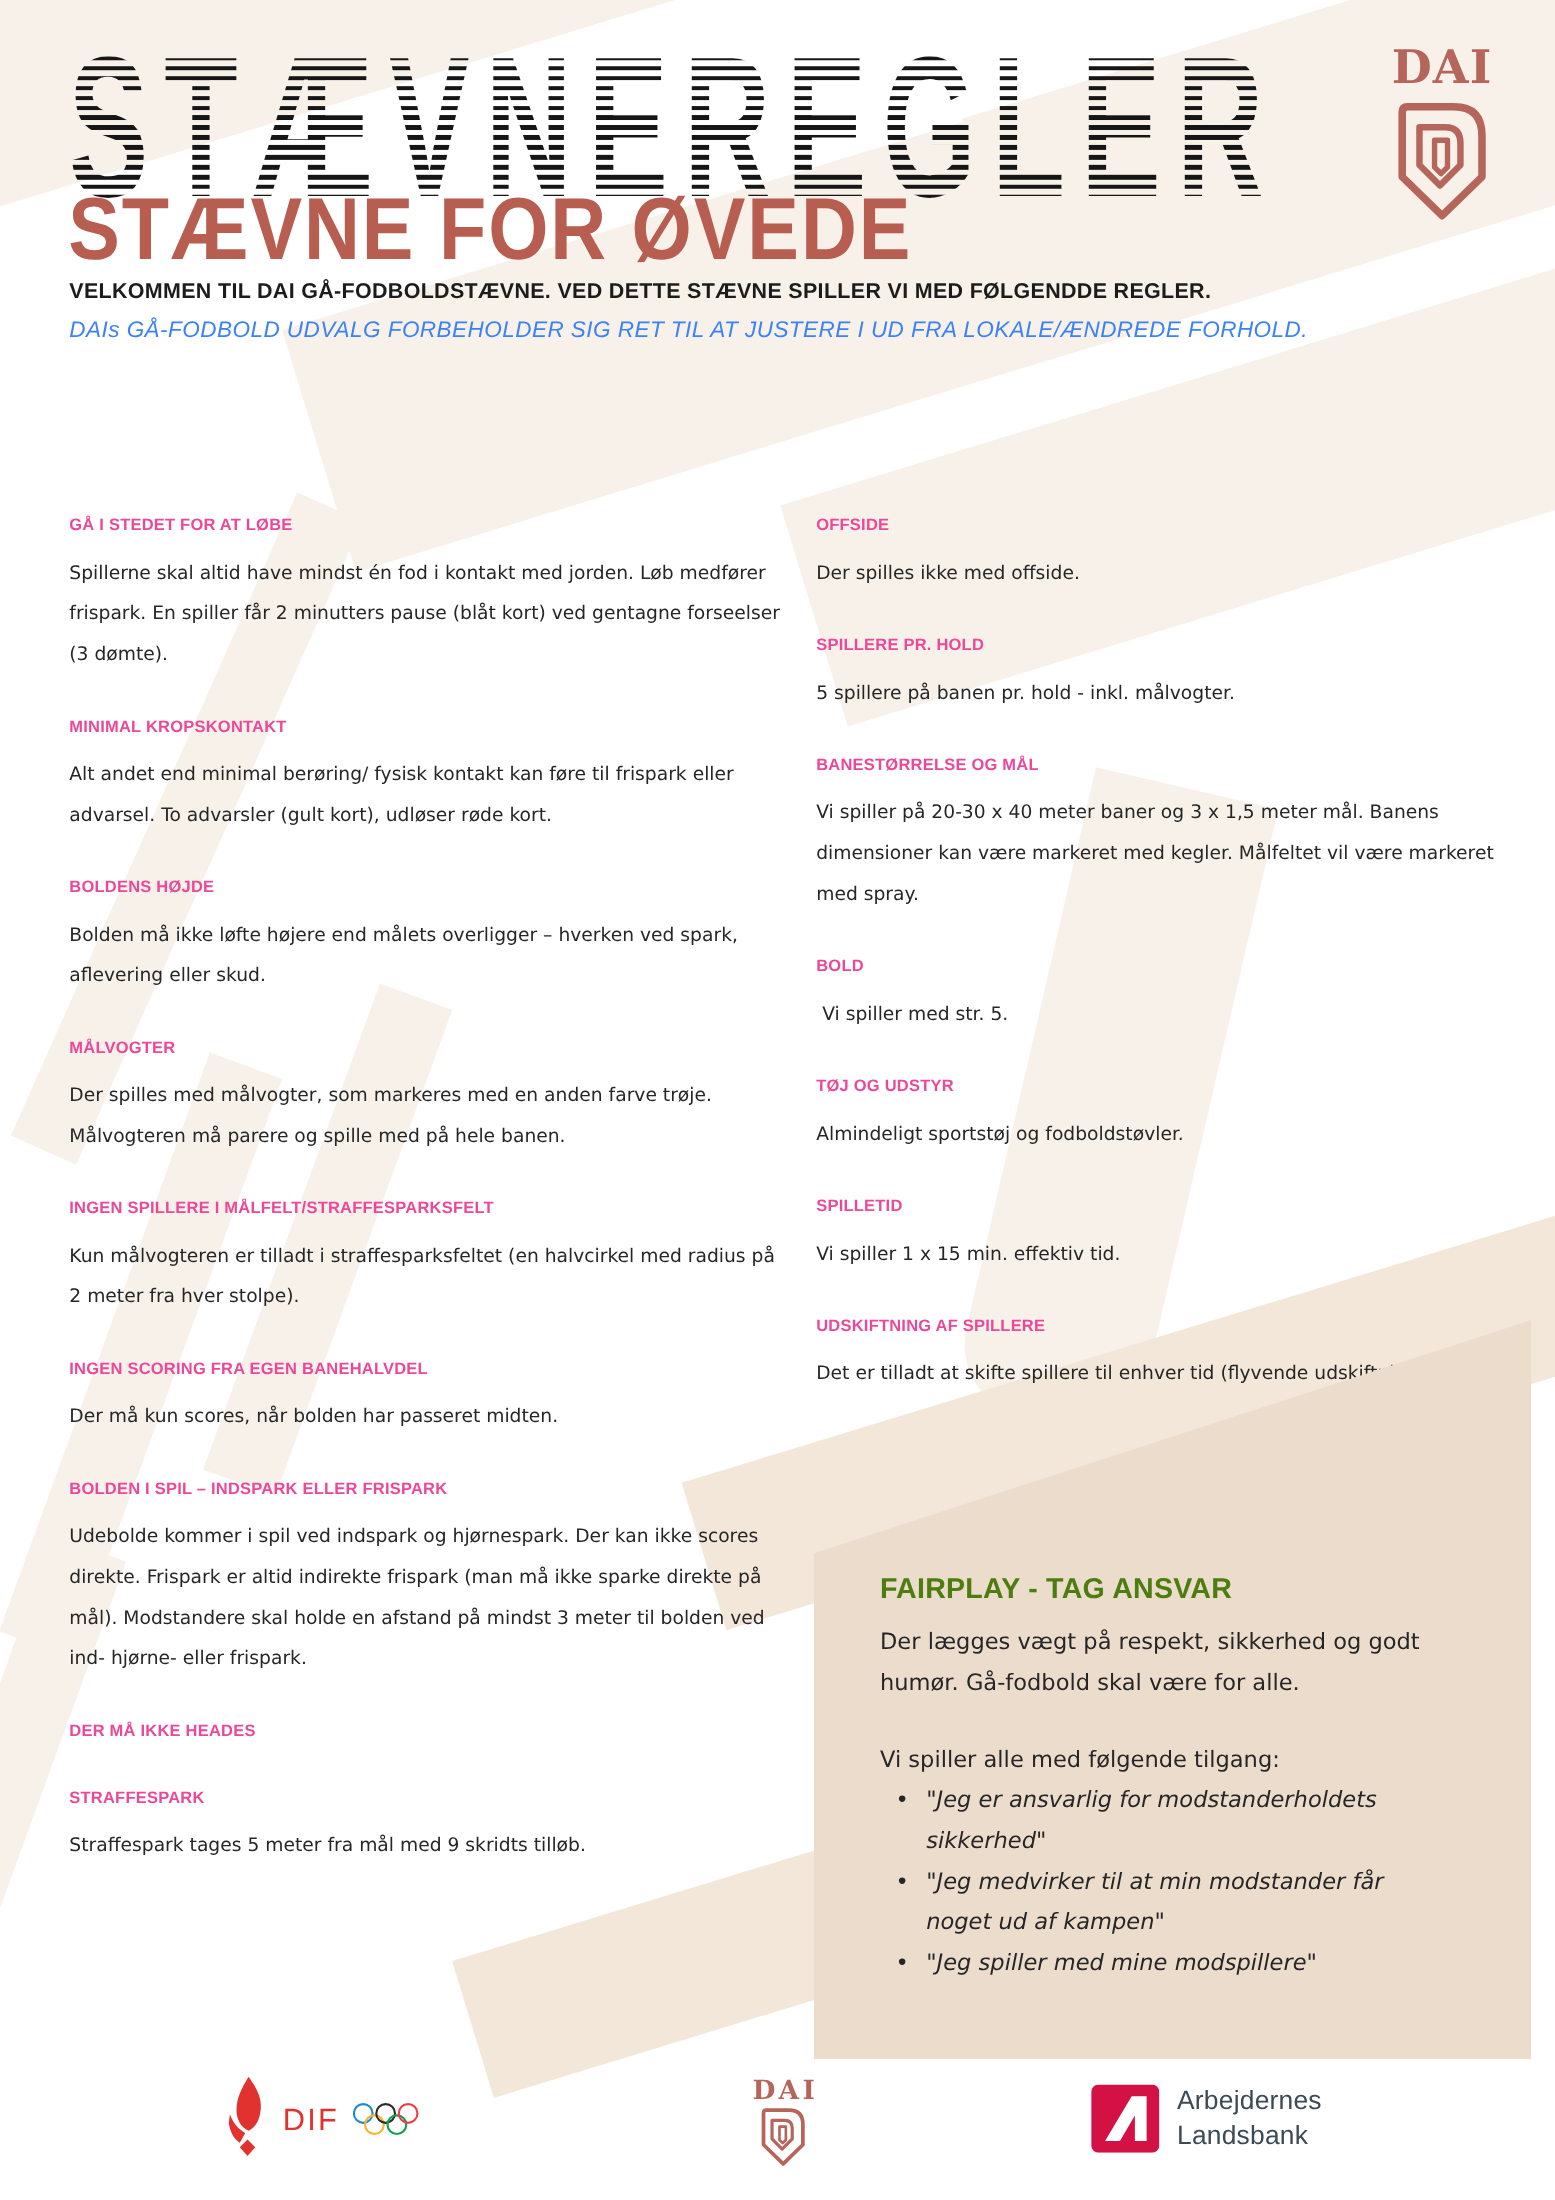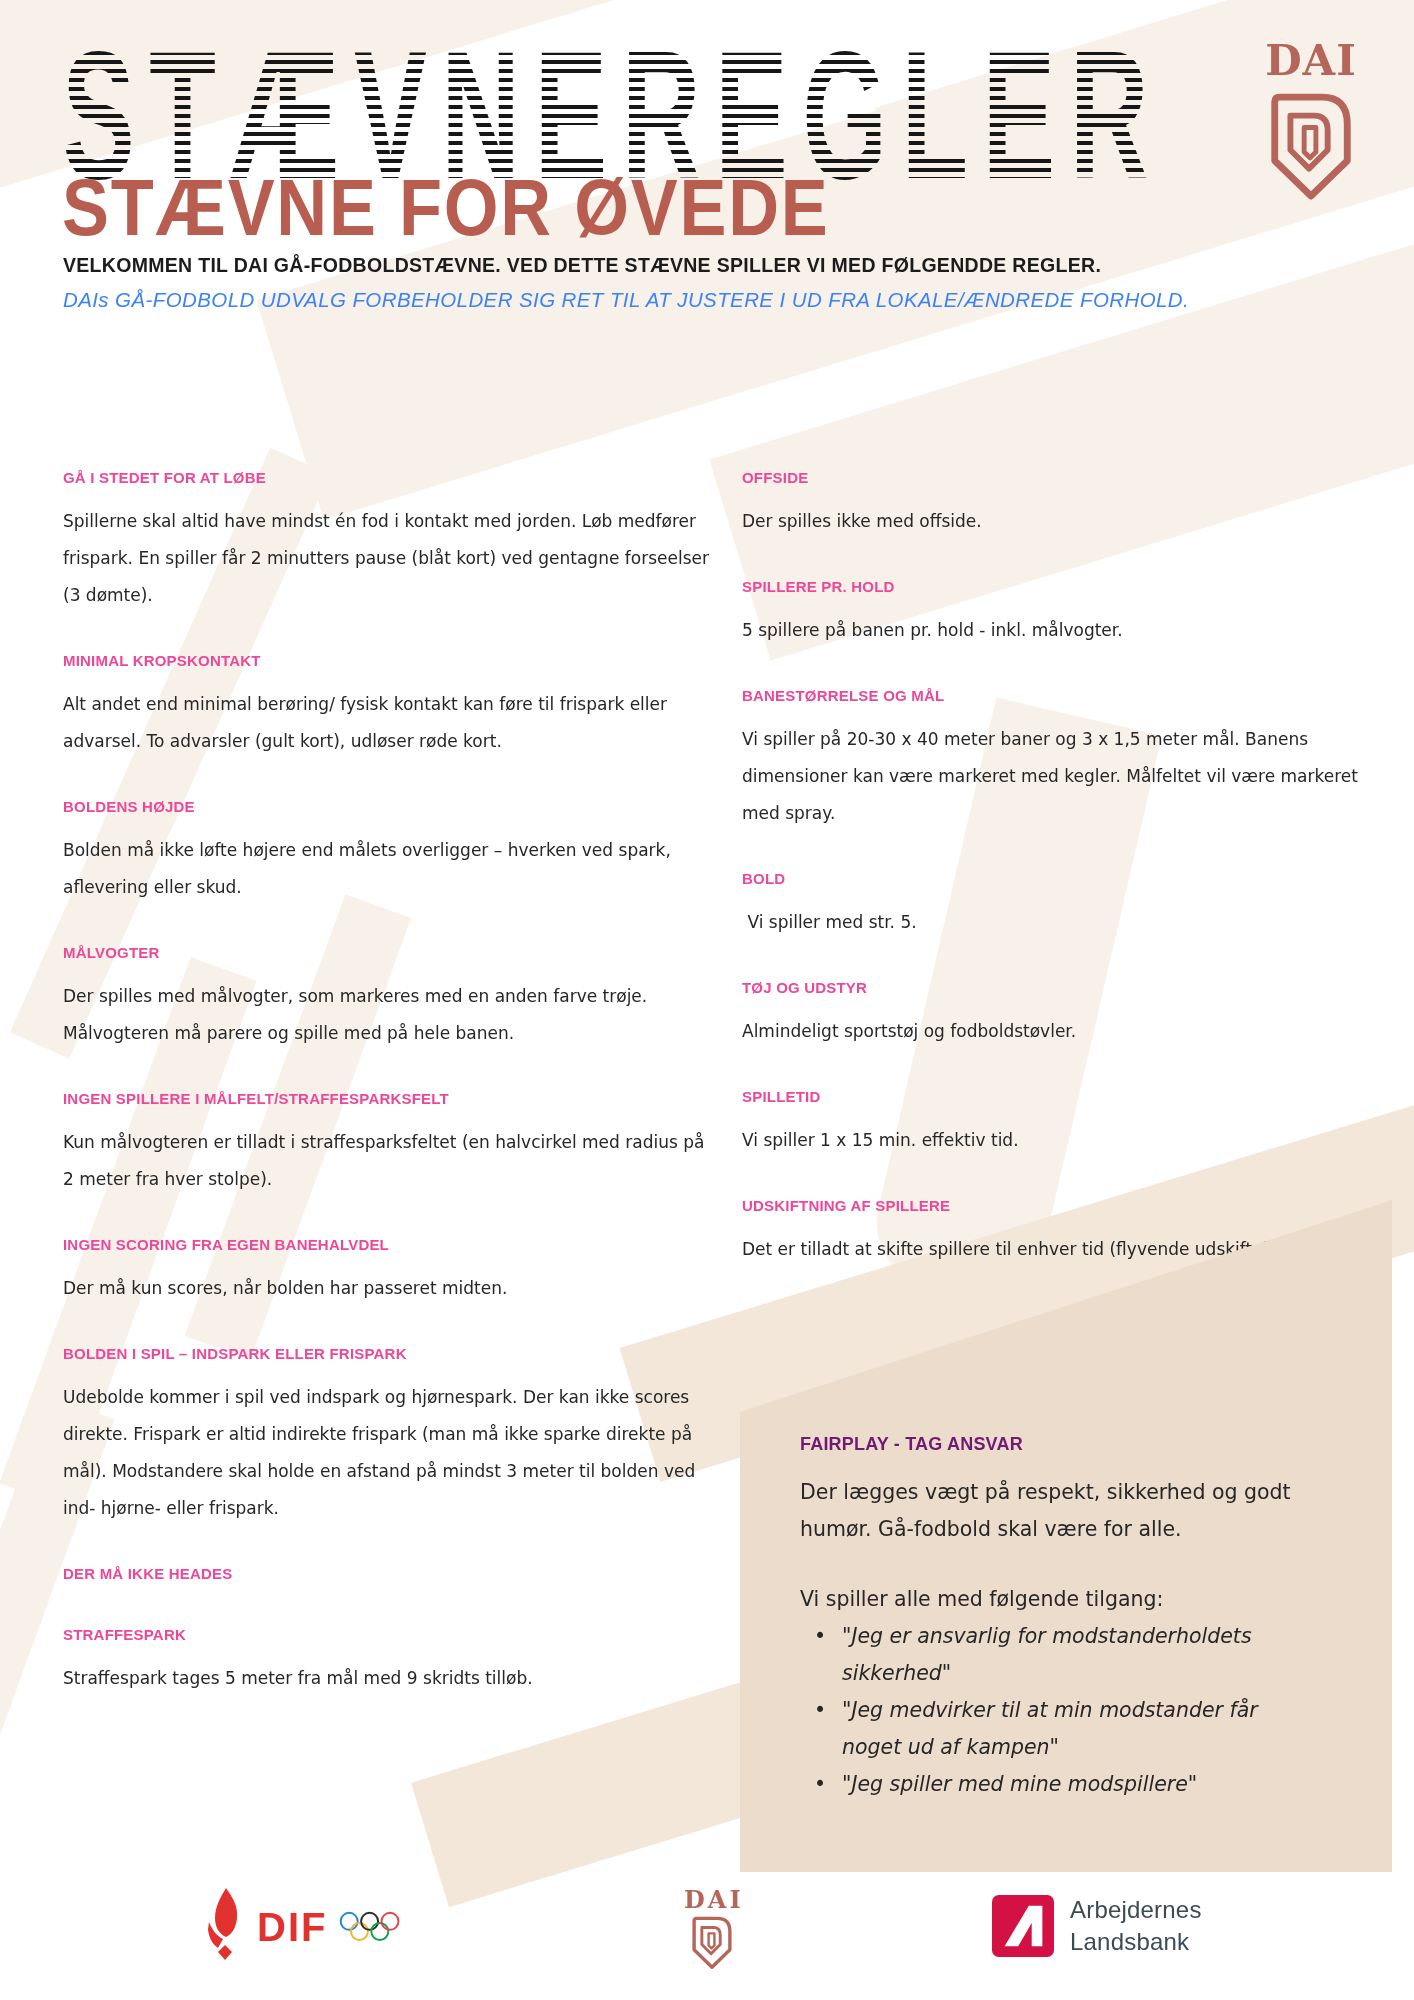--- a/index.html
+++ b/index.html
@@ -44,31 +44,31 @@
   .col-right{left:742px;width:650px;}
   .section{margin:0 0 33px 0;}
   .section h3{margin:0 0 11px 0;font-family:"Liberation Sans",sans-serif;font-weight:700;
     font-size:15px;line-height:28px;letter-spacing:0.2px;color:#ec4899;}
   .section p{margin:0;font-size:17px;line-height:37px;color:var(--body-ink,#262626);}
   
   .fairplay{position:absolute;left:740px;top:1200px;width:652px;height:672px;
     background:var(--box-bg,#ecdccc);clip-path:polygon(0 212px,100% 0,100% 100%,0 100%);}
   .fairplay-inner{position:absolute;left:60px;top:230px;width:520px;}
   .fairplay-inner h3{margin:0 0 12px 0;font-family:"Liberation Sans",sans-serif;font-weight:700;
-    font-size:18px;line-height:28px;letter-spacing:0.2px;color:#701a75;}
+    font-size:26px;line-height:28px;letter-spacing:0.2px;color:#4d7c0f;}
   .fair-body{margin:16px 0 33px 0;font-size:20.5px;line-height:37px;}
   .fair-lead{margin:0;font-size:20.5px;line-height:37px;}
   .fair-bullets{list-style:none;margin:0;padding:0;}
   .fair-bullets li{position:relative;padding-left:42px;margin:0;font-style:italic;
     font-size:20.5px;line-height:37px;}
   .fair-bullets li::before{content:"\2022";position:absolute;left:14px;top:0;font-style:normal;}
   
   .footer-group{position:absolute;display:flex;align-items:center;}
   .footer-dif{left:205px;top:1888px;gap:12px;}
-  .dif-text{font-family:"Liberation Sans",sans-serif;font-weight:700;font-size:40px;
+  .dif-text{font-family:"Liberation Sans",sans-serif;font-weight:400;font-size:28px;
     letter-spacing:2px;color:var(--dif-red,#e23230);text-align:center;}
   .flame{fill:var(--dif-red,#e23230);}
   .rings circle{fill:none;stroke-width:3.4px;}
   .ring-blue{stroke:var(--ring-blue,#1c8ad2);}  .ring-black{stroke:var(--ring-black,#2a2a2a);}
   .ring-red{stroke:var(--ring-red,#ea3e4a);}    .ring-yellow{stroke:var(--ring-yellow,#f5b52e);}
   .ring-green{stroke:var(--ring-green,#14a04a);}
   .footer-dai{position:absolute;left:684px;top:1888px;width:56px;text-align:center;}
   .footer-dai .dai-small-text{font-family:"DejaVu Serif",serif;font-weight:700;font-size:24px;
     letter-spacing:3px;line-height:1;color:var(--accent,#b5655a);}
   .footer-dai svg{margin-top:3px;}

